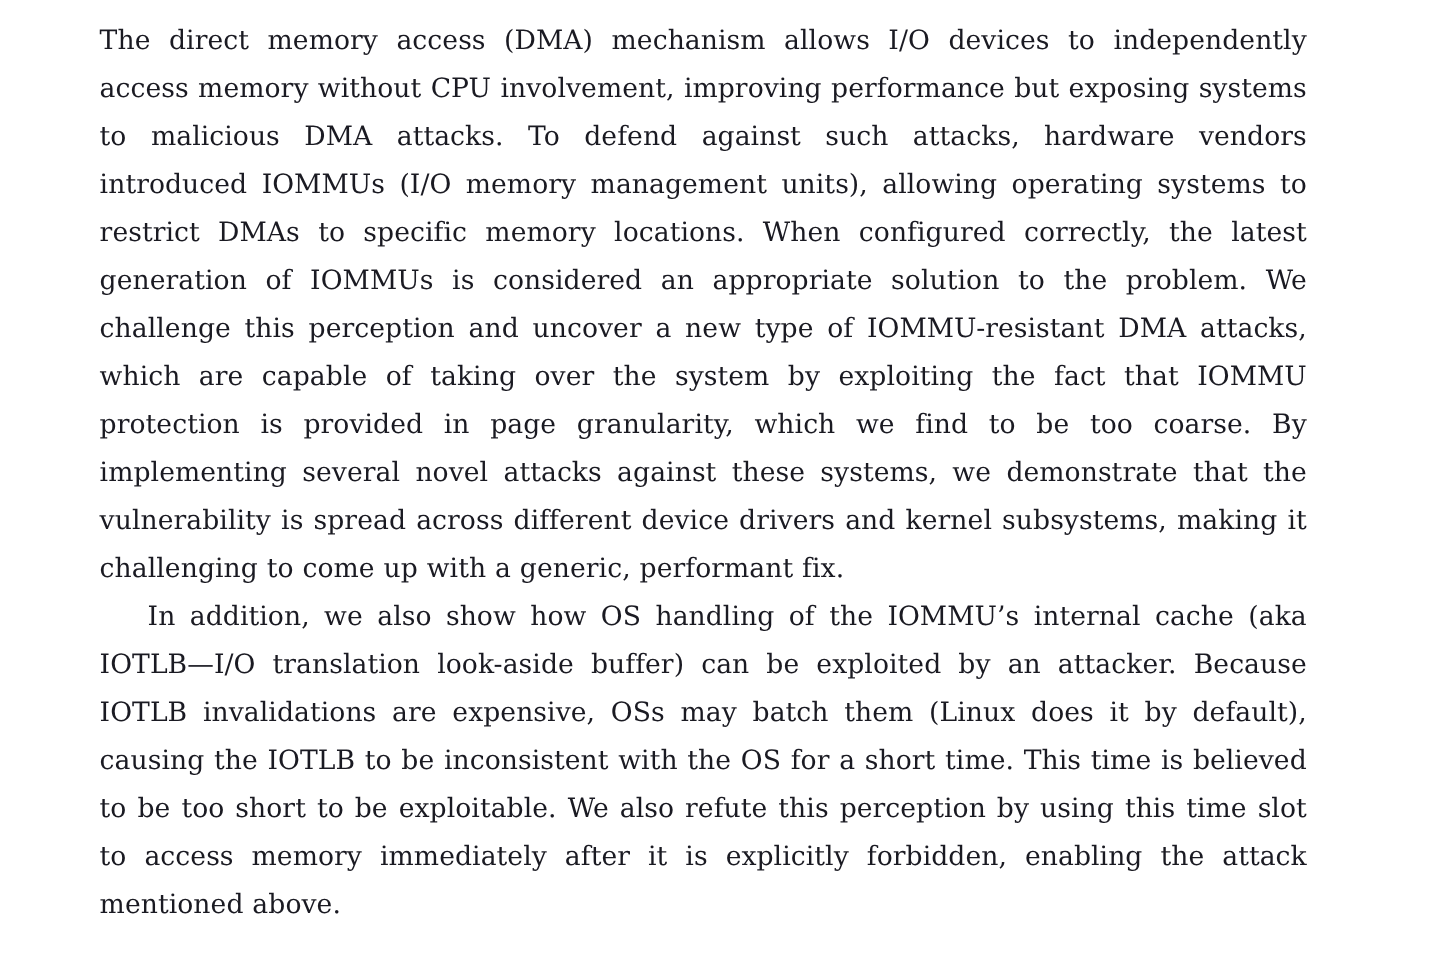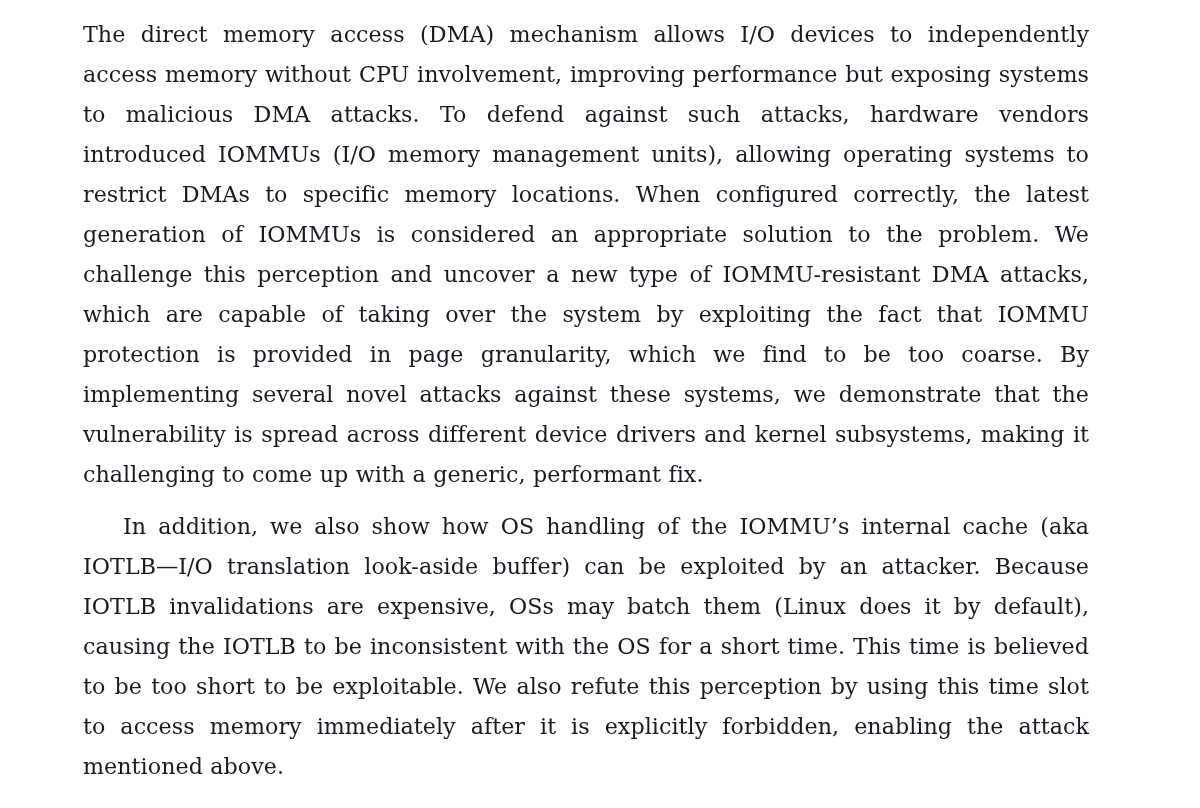--- a/index.html
+++ b/index.html
@@ -38,21 +38,21 @@
     line-height: 40px;
     text-align: justify;
     text-justify: inter-word;
     letter-spacing: 0.05px;
     word-spacing: 0.3px;
     -webkit-font-smoothing: antialiased;
   }
 
   
   .para + .para {
-    margin-top: 12px;
+    margin-top: 0;
   }
 
   .para.indent {
     text-indent: 40px;
   }
 
   
 </style>
 </head>
 <body>

